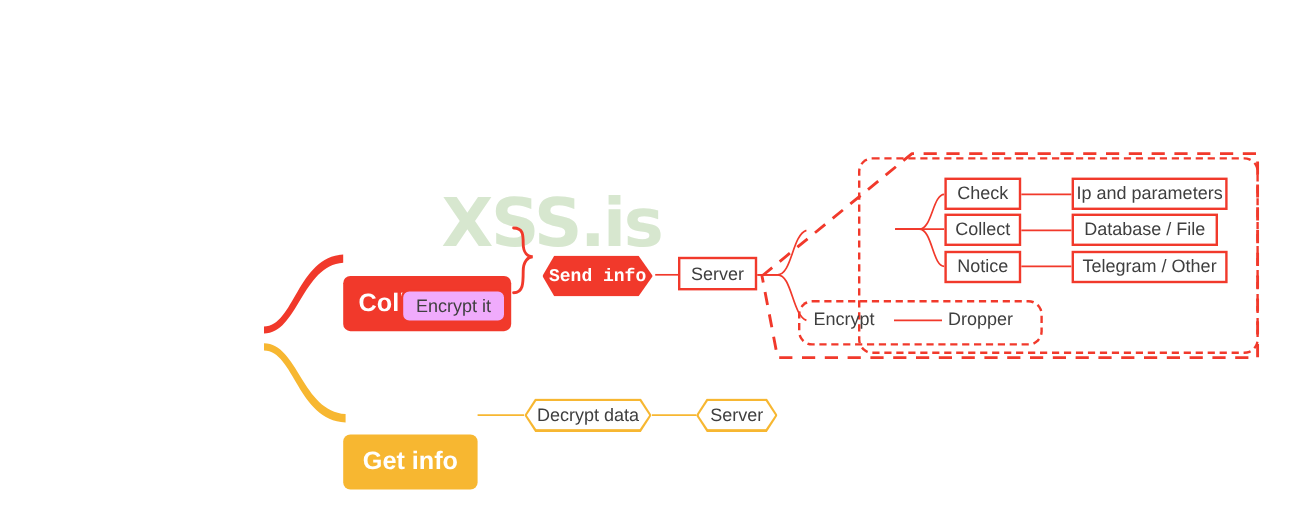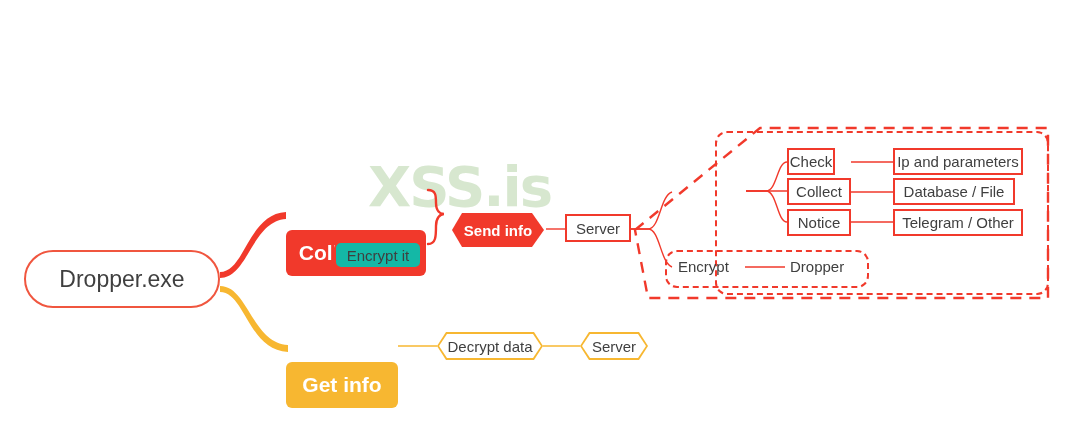--- a/index.html
+++ b/index.html
@@ -51,50 +51,51 @@
   }
   .block.red{background:#f1392b;}
   .block.amber{background:#f7b731;}
   .n-collect{left:286px;top:190px;width:140px;height:46px;}
   .n-getinfo{left:286px;top:322px;width:112px;height:46px;}
 
   
   .rbox{
     border:2px solid #f1392b;
     border-radius:7px;
-    background:#14b8a6;
+    background:#f0abfc;
     color:#3f3f3f;
     font-size:15px;
   }
   .n-encryptit{left:334px;top:241px;width:88px;height:28px;}
 
   
   .sqbox{
     border:2px solid #f1392b;
     background:#ffffff;
     color:#3f3f3f;
     font-size:15px;
   }
   .n-server    {left:565px;top:214px;width:66px;height:28px;}
   .n-decrypt   {left:672px;top:177px;width:74px;height:28px;background:transparent;}
-  .n-check     {left:787px;top:148px;width:48px;height:27px;}
+  .n-check     {left:787px;top:148px;width:64px;height:27px;}
   .n-collect2  {left:787px;top:178px;width:64px;height:27px;}
   .n-notice    {left:787px;top:209px;width:64px;height:27px;}
   .n-ipparams  {left:893px;top:148px;width:130px;height:27px;}
   .n-dbfile    {left:893px;top:178px;width:122px;height:27px;}
   .n-telegram  {left:893px;top:209px;width:130px;height:27px;}
 
   
   .hexnode{
     left:452px;top:213px;width:92px;height:34px;
     background:#f1392b;
     color:#ffffff;
     font-size:15px;
     font-weight:bold;
     clip-path:polygon(10px 0,calc(100% - 12px) 0,100% 50%,calc(100% - 12px) 100%,10px 100%,0 50%);
+    font-family:Liberation Mono, monospace;
   }
 
   
   .octo{
     color:#3f3f3f;
     font-size:15px;
     background:
       linear-gradient(#ffffff,#ffffff) padding-box;
     position:absolute;
   }
@@ -165,21 +166,20 @@
 
     <line x1="745" y1="267" x2="785" y2="267" stroke="#f1392b" stroke-width="1.4"></line>
 
     <line x1="398" y1="346" x2="437" y2="346" stroke="#f7b731" stroke-width="1.4"></line>
     <line x1="543" y1="346" x2="580" y2="346" stroke="#f7b731" stroke-width="1.4"></line>
   </svg>
 
   <div class="dashgrp g-deccluster"></div>
   <div class="dashgrp g-encdrop"></div>
 
-  <div class="node root">Dropper.exe</div>
 
   <div class="node block red n-collect">Collect info</div>
 
   <div class="node rbox n-encryptit">Encrypt it</div>
 
   <div class="node hexnode">Send info</div>
 
   <div class="node sqbox n-server">Server</div>
 
 

